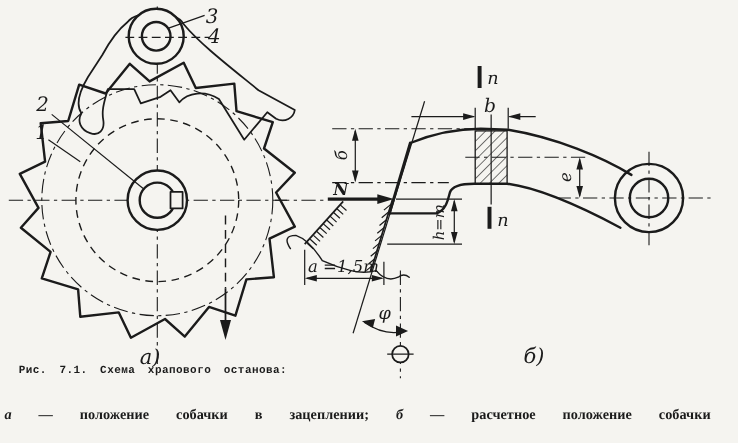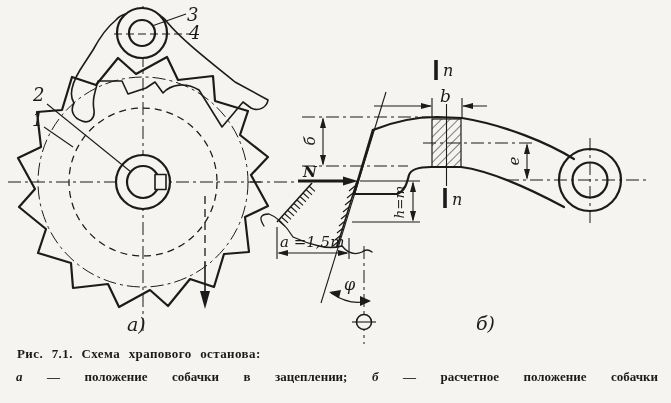--- a/index.html
+++ b/index.html
@@ -14,23 +14,23 @@
   .s13{stroke:#1b1b1b;stroke-width:1.3;fill:none;stroke-linecap:round;}
   .cl{stroke:#1b1b1b;stroke-width:1;fill:none;stroke-dasharray:13 4 3 4;}
   .dsh{stroke:#1b1b1b;stroke-width:1.25;fill:none;stroke-dasharray:7 5;}
   .paper{fill:#f5f4f0;}
   .ink{fill:#1b1b1b;stroke:none;}
   .thickbar{stroke:#1b1b1b;stroke-width:3.6;}
   .nline{stroke:#1b1b1b;stroke-width:3;}
   .t17{font-size:17px;} .t15{font-size:15px;} .t16{font-size:16px;}
   .t19{font-size:19px;} .t13{font-size:13.5px;} .t18{font-size:18px;}
   .bold{font-weight:bold;}
-  .cap1{position:absolute;left:17px;top:346px;width:640px;font-size:13px;font-weight:700;
-        letter-spacing:.4px;word-spacing:5px;font-family:Liberation Serif, serif;}
-  .cap2{position:absolute;left:16px;top:369px;width:642px;font-size:13px;font-weight:700;
+  .cap1{position:absolute;left:17px;top:332px;width:640px;font-size:10px;font-weight:700;
+        letter-spacing:.4px;word-spacing:5px;font-family:Liberation Mono, monospace;}
+  .cap2{position:absolute;left:4px;top:369px;width:642px;font-size:13px;font-weight:700;
         text-align:justify;text-align-last:justify;word-spacing:3px;
         font-family:"Liberation Serif","DejaVu Serif",serif;}
   .cap2 .it{font-style:italic;}
 </style>
 </head>
 <body>
 
 <div id="page">
 <svg width="671" height="344" viewBox="0 0 671 344">
   <defs>

